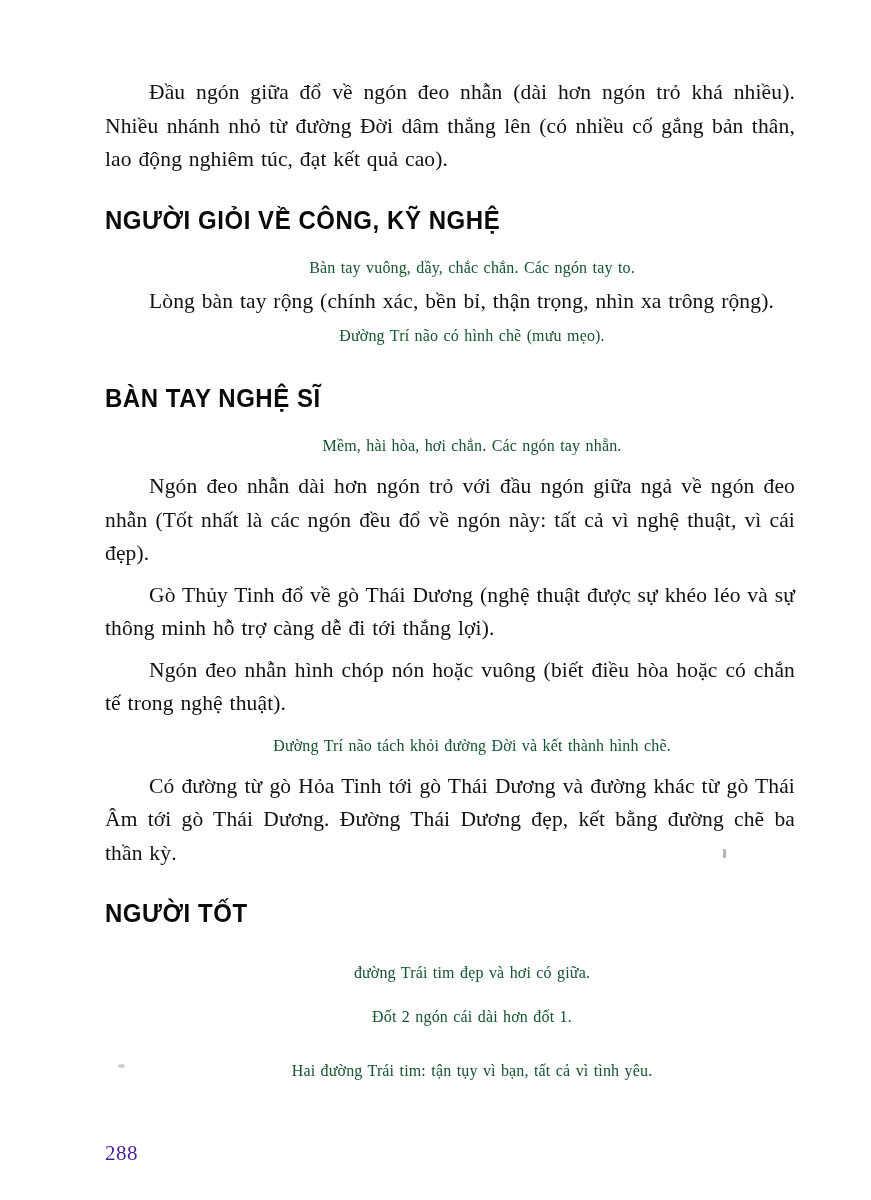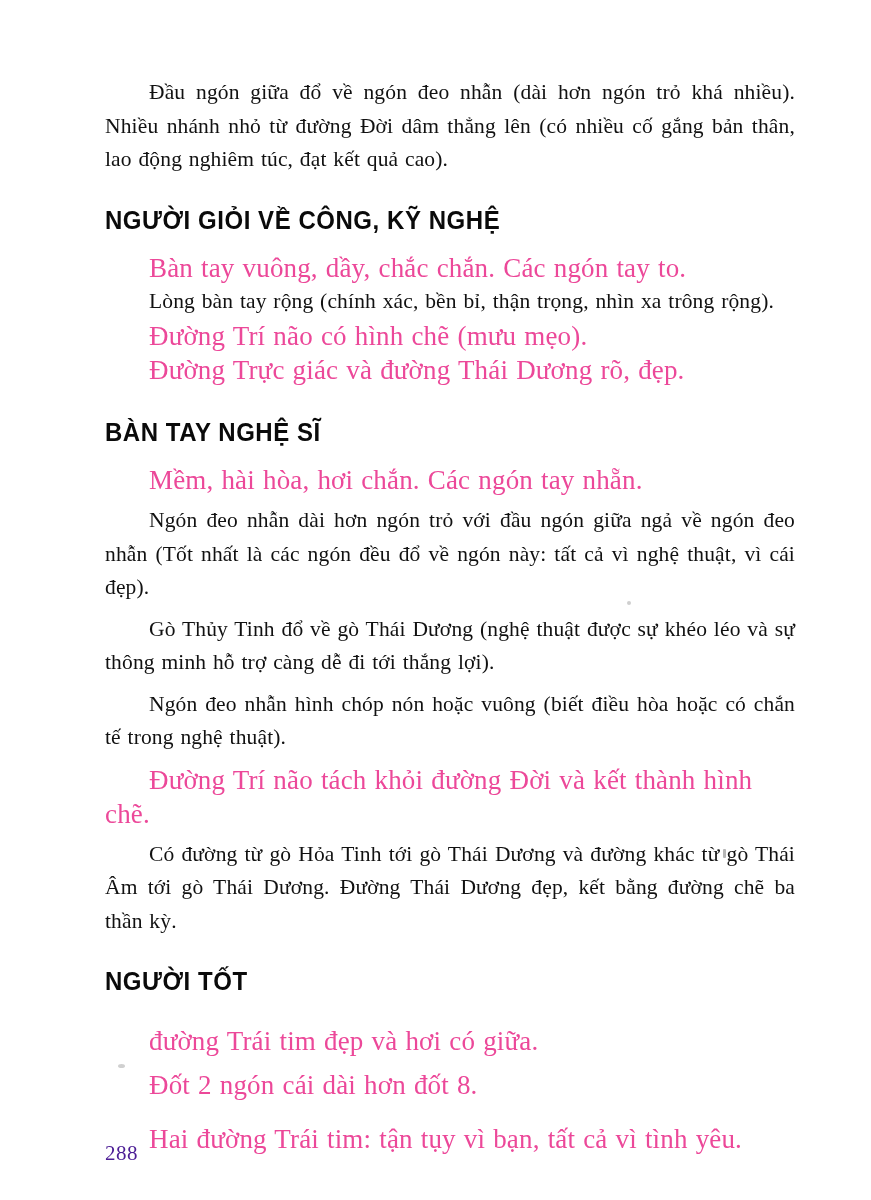--- a/index.html
+++ b/index.html
@@ -43,27 +43,28 @@
     margin: 0;
   }
   .h-gap-top-1 { margin-top: 28px; }
   .h-gap-bot-1 { margin-bottom: 16px; }
   .h-gap-top-2 { margin-top: 30px; }
   .h-gap-bot-2 { margin-bottom: 16px; }
   .h-gap-top-3 { margin-top: 28px; }
   .h-gap-bot-3 { margin-bottom: 18px; }
   .line {
     font-family: "Liberation Serif", "DejaVu Serif", serif;
-    font-size: 27px;
+    font-size: 16px;
     line-height: 34px;
-    color: #ec4899;
+    color: #14532d;
     text-indent: 44px;
     margin: 0;
     letter-spacing: 0.15px;
     word-spacing: 1.2px;
+    text-align: center;
   }
   .block-spacer-sm { height: 7px; }
   .block-spacer-md { height: 10px; }
   .page-number {
     position: absolute;
     left: 105px;
     top: 1141px;
     font-family: "Liberation Serif", "DejaVu Serif", serif;
     font-size: 21px;
     color: #4c1d95;
@@ -89,42 +90,41 @@
 
   <div class="content">
 
     <p class="para">Đầu ngón giữa đổ về ngón đeo nhẫn (dài hơn ngón trỏ khá nhiều). Nhiều nhánh nhỏ từ đường Đời dâm thẳng lên (có nhiều cố gắng bản thân, lao động nghiêm túc, đạt kết quả cao).</p>
 
     <h2 class="heading h-gap-top-1 h-gap-bot-1">NGƯỜI GIỎI VỀ CÔNG, KỸ NGHỆ</h2>
 
     <p class="line">Bàn tay vuông, dầy, chắc chắn. Các ngón tay to.</p>
     <p class="para">Lòng bàn tay rộng (chính xác, bền bỉ, thận trọng, nhìn xa trông rộng).</p>
     <p class="line">Đường Trí não có hình chẽ (mưu mẹo).</p>
-    <p class="line">Đường Trực giác và đường Thái Dương rõ, đẹp.</p>
 
     <h2 class="heading h-gap-top-2 h-gap-bot-2">BÀN TAY NGHỆ SĨ</h2>
 
     <p class="line">Mềm, hài hòa, hơi chắn. Các ngón tay nhẵn.</p>
     <div class="block-spacer-sm"></div>
     <p class="para">Ngón đeo nhẫn dài hơn ngón trỏ với đầu ngón giữa ngả về ngón đeo nhẫn (Tốt nhất là các ngón đều đổ về ngón này: tất cả vì nghệ thuật, vì cái đẹp).</p>
     <div class="block-spacer-sm"></div>
     <p class="para">Gò Thủy Tinh đổ về gò Thái Dương (nghệ thuật được sự khéo léo và sự thông minh hỗ trợ càng dễ đi tới thắng lợi).</p>
     <div class="block-spacer-sm"></div>
     <p class="para">Ngón đeo nhẫn hình chóp nón hoặc vuông (biết điều hòa hoặc có chắn tế trong nghệ thuật).</p>
     <div class="block-spacer-sm"></div>
     <p class="line">Đường Trí não tách khỏi đường Đời và kết thành hình chẽ.</p>
     <div class="block-spacer-sm"></div>
     <p class="para">Có đường từ gò Hỏa Tinh tới gò Thái Dương và đường khác từ gò Thái Âm tới gò Thái Dương. Đường Thái Dương đẹp, kết bằng đường chẽ ba thần kỳ.</p>
 
     <h2 class="heading h-gap-top-3 h-gap-bot-3">NGƯỜI TỐT</h2>
 
     <div class="block-spacer-md"></div>
     <p class="line">đường Trái tim đẹp và hơi có giữa.</p>
     <div class="block-spacer-md"></div>
-    <p class="line">Đốt 2 ngón cái dài hơn đốt 8.</p>
+    <p class="line">Đốt 2 ngón cái dài hơn đốt 1.</p>
     <div class="block-spacer-md"></div>
     <div class="block-spacer-md"></div>
     <p class="line">Hai đường Trái tim: tận tụy vì bạn, tất cả vì tình yêu.</p>
     <div class="block-spacer-md"></div>
 
   </div>
 
   <div class="page-number">288</div>
 
 </div>

